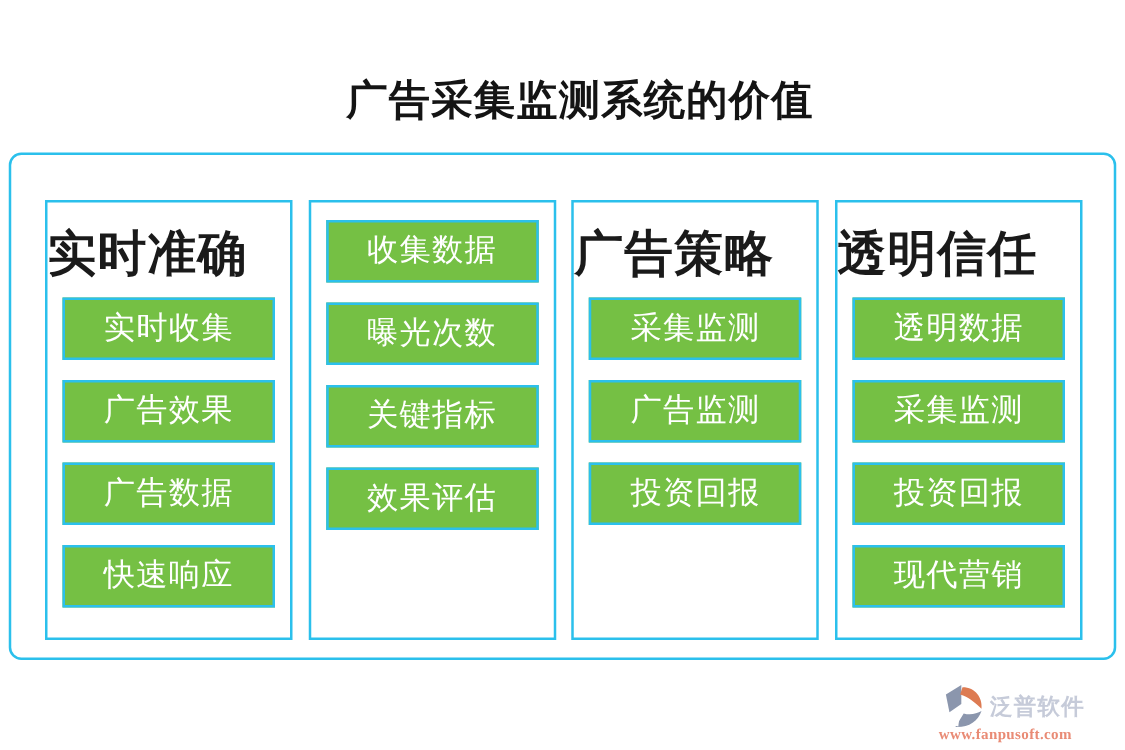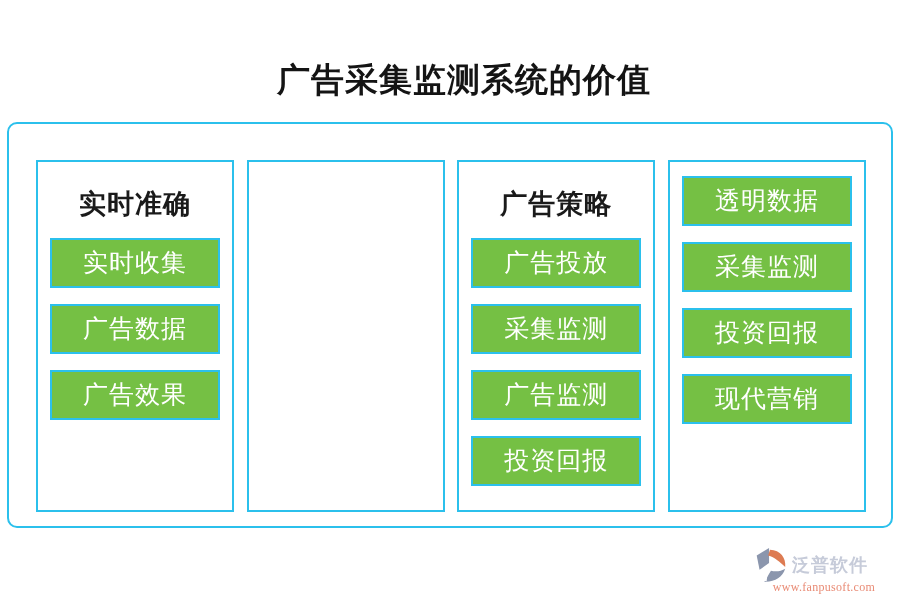--- a/index.html
+++ b/index.html
@@ -48,22 +48,22 @@
   .column {
     width: 198px;
     height: 352px;
     border: 2px solid var(--accent);
     background: #ffffff;
   }
   .column-header {
     margin-top: 22px;
     height: 40px;
     line-height: 40px;
-    text-align: center;
-    font-size: 27px;
+    text-align: left;
+    font-size: 39px;
     font-weight: bold;
     letter-spacing: 1px;
     color: var(--ink);
   }
   .column-items {
     margin: 14px 12px 0 12px;
     display: flex;
     flex-direction: column;
     gap: 16px;
   }
@@ -92,64 +92,73 @@
   .brand-icon { flex: 0 0 auto; }
   .brand-name {
     font-size: 18px;
     font-weight: bold;
     letter-spacing: 1px;
     color: var(--brand-name-color);
     white-space: nowrap;
   }
   .brand-url {
     margin-top: -4px;
-    text-align: center;
     font-size: 12px;
-    font-weight: normal;
+    font-weight: bold;
     letter-spacing: 0.3px;
     color: var(--brand-url-color);
     white-space: nowrap;
   }
 </style>
 </head>
 <body>
 
 <h1 class="page-title">广告采集监测系统的价值</h1>
 
 <div class="outer-box">
   <div class="columns" id="columns">
   <div class="column">
     <div class="column-header">实时准确</div>
     <div class="column-items">
   <div class="item-button">实时收集</div>
 
+  <div class="item-button">广告效果</div>
+
   <div class="item-button">广告数据</div>
 
-  <div class="item-button">广告效果</div>
-
+  <div class="item-button">快速响应</div>
 </div>
   </div>
 
   <div class="column">
+    <div class="column-items">
+  <div class="item-button">收集数据</div>
+
+  <div class="item-button">曝光次数</div>
+
+  <div class="item-button">关键指标</div>
+
+  <div class="item-button">效果评估</div>
+</div>
   </div>
 
   <div class="column">
     <div class="column-header">广告策略</div>
     <div class="column-items">
-  <div class="item-button">广告投放</div>
 
   <div class="item-button">采集监测</div>
 
   <div class="item-button">广告监测</div>
 
   <div class="item-button">投资回报</div>
 </div>
   </div>
 
   <div class="column">
+    <div class="column-header">透明信任</div>
     <div class="column-items">
   <div class="item-button">透明数据</div>
 
   <div class="item-button">采集监测</div>
 
   <div class="item-button">投资回报</div>
 
   <div class="item-button">现代营销</div>
 </div>
   </div>

